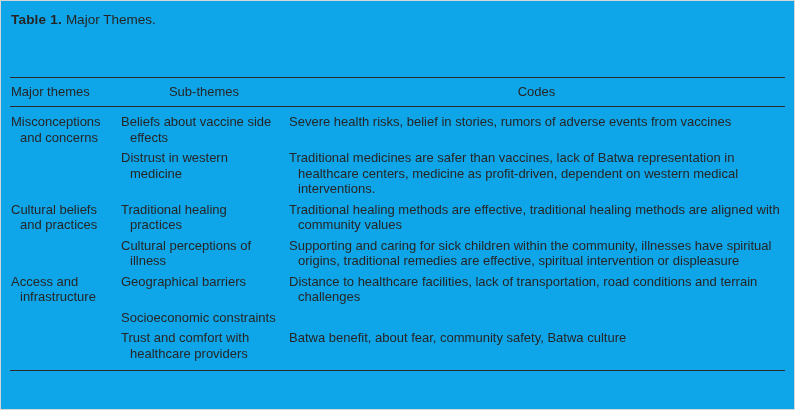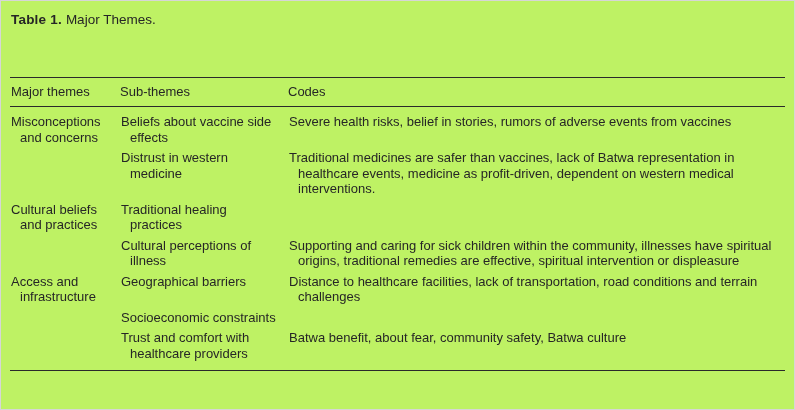--- a/index.html
+++ b/index.html
@@ -1,20 +1,20 @@
 <!DOCTYPE html>
 <html><head>
 <meta charset="utf-8">
 <style>
   html, body { margin: 0; padding: 0; background: #ffffff; }
   .page {
     width: 795px;
     height: 410px;
     box-sizing: border-box;
-    background: #bef264;
+    background: #0ea5e9;
     border: 1px solid #d6d6d6;
     font-family: "Liberation Sans", sans-serif;
     color: #262626;
     padding: 8px 9px 0 9px;
     overflow: hidden;
   }
   .caption {
     font-size: 13.5px;
     line-height: 18px;
     margin: 2px 0 9px 1px;
@@ -28,22 +28,22 @@
     display: grid;
     grid-template-columns: 110px 168px 1fr;
     border-top: 1.5px solid #2a2a2a;
     border-bottom: 1px solid #2a2a2a;
     padding: 6px 0 7px 0;
     font-size: 13px;
     line-height: 15px;
     margin-top: 48px;
   }
   .t-head .h1 { text-align: left; padding-left: 1px; }
-  .t-head .h2 { text-align: left; }
-  .t-head .h3 { }
+  .t-head .h2 { text-align: center; }
+  .t-head .h3 { text-align: center; }
 
   .t-body {
     padding: 7px 0 9px 0;
     border-bottom: 1.5px solid #2a2a2a;
   }
   .t-row {
     display: grid;
     grid-template-columns: 110px 168px 1fr;
     margin-bottom: 5px;
     font-size: 13px;
@@ -78,26 +78,27 @@
 
         <div class="t-row">
           <div class="cell theme">Misconceptions and concerns</div>
           <div class="cell subtheme">Beliefs about vaccine side effects</div>
           <div class="cell codes">Severe health risks, belief in stories, rumors of adverse events from vaccines</div>
         </div>
 
         <div class="t-row">
           <div class="cell theme"></div>
           <div class="cell subtheme">Distrust in western medicine</div>
-          <div class="cell codes">Traditional medicines are safer than vaccines, lack of Batwa representation in healthcare events, medicine as profit-driven, dependent on western medical interventions.</div>
+          <div class="cell codes">Traditional medicines are safer than vaccines, lack of Batwa representation in healthcare centers, medicine as profit-driven, dependent on western medical interventions.</div>
         </div>
 
         <div class="t-row">
           <div class="cell theme">Cultural beliefs and practices</div>
           <div class="cell subtheme">Traditional healing practices</div>
+          <div class="cell codes">Traditional healing methods are effective, traditional healing methods are aligned with community values</div>
         </div>
 
         <div class="t-row">
           <div class="cell theme"></div>
           <div class="cell subtheme">Cultural perceptions of illness</div>
           <div class="cell codes">Supporting and caring for sick children within the community, illnesses have spiritual origins, traditional remedies are effective, spiritual intervention or displeasure</div>
         </div>
 
         <div class="t-row">
           <div class="cell theme">Access and infrastructure</div>

